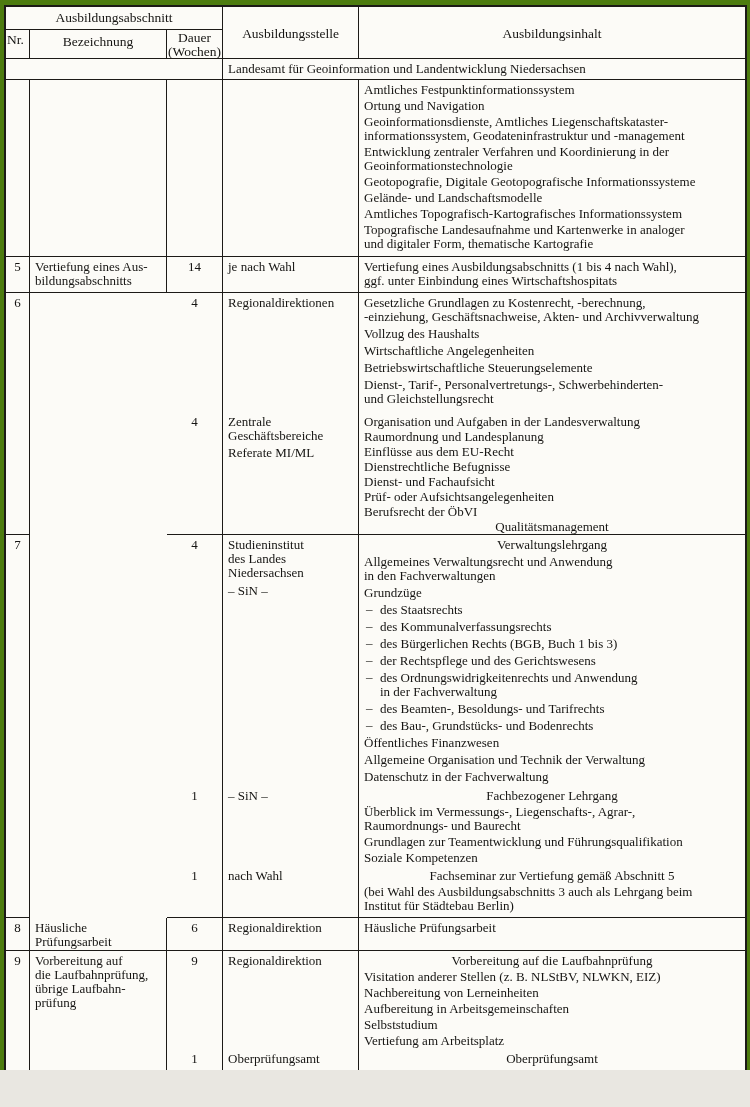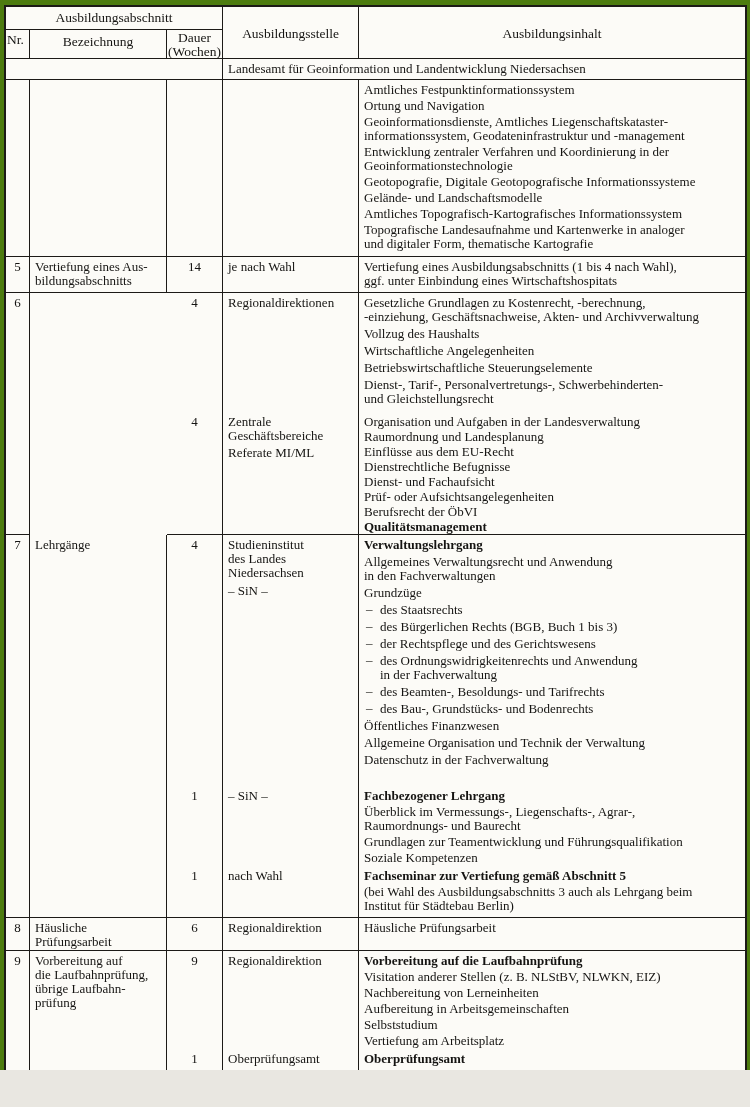--- a/index.html
+++ b/index.html
@@ -16,21 +16,21 @@
   .cell{box-sizing:border-box;overflow:hidden;padding:3px 5px 0 5px;
         font-size:13px;line-height:14px;white-space:pre-line;}
   .br{border-right:1.5px solid #1c1a17;}
   .bb{border-bottom:1.5px solid #1c1a17;}
   .ctr{text-align:center;}
   .vctr{display:flex;align-items:center;}
   .hctr{justify-content:center;}
   .hd{font-size:13.5px;}
   .item{white-space:pre-line;}
   .item + .item{margin-top:var(--g,3px);}
-  .bold{font-weight:bold;}
+  .bold{font-weight:normal;text-align:center;}
   .dash{position:relative;padding-left:16px;}
   .dash::before{content:"–";position:absolute;left:2px;top:-1px;letter-spacing:-1px;}
   .sum{font-weight:bold;font-size:13.5px;padding-top:4px;}
 </style>
 </head>
 <body>
 
 <div class="page">
   <div class="plan-table">
 
@@ -67,27 +67,26 @@
     <div class="cell br" style="grid-area:6/4/7/5"><div class="item">Regionaldirektionen</div></div>
     <div class="cell" style="grid-area:6/5/7/6;--g:3px"><div class="item">Gesetzliche Grundlagen zu Kostenrecht, -berechnung,
 -einziehung, Geschäftsnachweise, Akten- und Archivverwaltung</div><div class="item">Vollzug des Haushalts</div><div class="item">Wirtschaftliche Angelegenheiten</div><div class="item">Betriebswirtschaftliche Steuerungselemente</div><div class="item">Dienst-, Tarif-, Personalvertretungs-, Schwerbehinderten-
 und Gleichstellungsrecht</div></div>
     <div class="cell br bb ctr" style="grid-area:7/3/8/4">4</div>
     <div class="cell br bb" style="grid-area:7/4/8/5"><div class="item">Zentrale
 Geschäftsbereiche</div><div class="item">Referate MI/ML</div></div>
     <div class="cell bb" style="grid-area:7/5/8/6;--g:1px"><div class="item">Organisation und Aufgaben in der Landesverwaltung</div><div class="item">Raumordnung und Landesplanung</div><div class="item">Einflüsse aus dem EU-Recht</div><div class="item">Dienstrechtliche Befugnisse</div><div class="item">Dienst- und Fachaufsicht</div><div class="item">Prüf- oder Aufsichtsangelegenheiten</div><div class="item">Berufsrecht der ÖbVI</div><div class="item bold">Qualitätsmanagement</div></div>
 
     <div class="cell br bb ctr" style="grid-area:8/1/11/2">7</div>
-    <div class="cell br bb" style="grid-area:8/2/11/3">Lehrgänge</div>
     <div class="cell br ctr" style="grid-area:8/3/9/4">4</div>
     <div class="cell br" style="grid-area:8/4/9/5;--g:4px"><div class="item">Studieninstitut
 des Landes
 Niedersachsen</div><div class="item">– SiN –</div></div>
     <div class="cell" style="grid-area:8/5/9/6;--g:3px"><div class="item bold">Verwaltungslehrgang</div><div class="item">Allgemeines Verwaltungsrecht und Anwendung
-in den Fachverwaltungen</div><div class="item">Grundzüge</div><div class="item dash">des Staatsrechts</div><div class="item dash">des Bürgerlichen Rechts (BGB, Buch 1 bis 3)</div><div class="item dash">der Rechtspflege und des Gerichtswesens</div><div class="item dash">des Ordnungswidrigkeitenrechts und Anwendung
+in den Fachverwaltungen</div><div class="item">Grundzüge</div><div class="item dash">des Staatsrechts</div><div class="item dash">des Kommunalverfassungsrechts</div><div class="item dash">des Bürgerlichen Rechts (BGB, Buch 1 bis 3)</div><div class="item dash">der Rechtspflege und des Gerichtswesens</div><div class="item dash">des Ordnungswidrigkeitenrechts und Anwendung
 in der Fachverwaltung</div><div class="item dash">des Beamten-, Besoldungs- und Tarifrechts</div><div class="item dash">des Bau-, Grundstücks- und Bodenrechts</div><div class="item">Öffentliches Finanzwesen</div><div class="item">Allgemeine Organisation und Technik der Verwaltung</div><div class="item">Datenschutz in der Fachverwaltung</div></div>
     <div class="cell br ctr" style="grid-area:9/3/10/4">1</div>
     <div class="cell br" style="grid-area:9/4/10/5"><div class="item">– SiN –</div></div>
     <div class="cell" style="grid-area:9/5/10/6;--g:2px"><div class="item bold">Fachbezogener Lehrgang</div><div class="item">Überblick im Vermessungs-, Liegenschafts-, Agrar-,
 Raumordnungs- und Baurecht</div><div class="item">Grundlagen zur Teamentwicklung und Führungsqualifikation</div><div class="item">Soziale Kompetenzen</div></div>
     <div class="cell br bb ctr" style="grid-area:10/3/11/4">1</div>
     <div class="cell br bb" style="grid-area:10/4/11/5"><div class="item">nach Wahl</div></div>
     <div class="cell bb" style="grid-area:10/5/11/6;--g:2px"><div class="item bold">Fachseminar zur Vertiefung gemäß Abschnitt 5</div><div class="item">(bei Wahl des Ausbildungsabschnitts 3 auch als Lehrgang beim
 Institut für Städtebau Berlin)</div></div>
 

